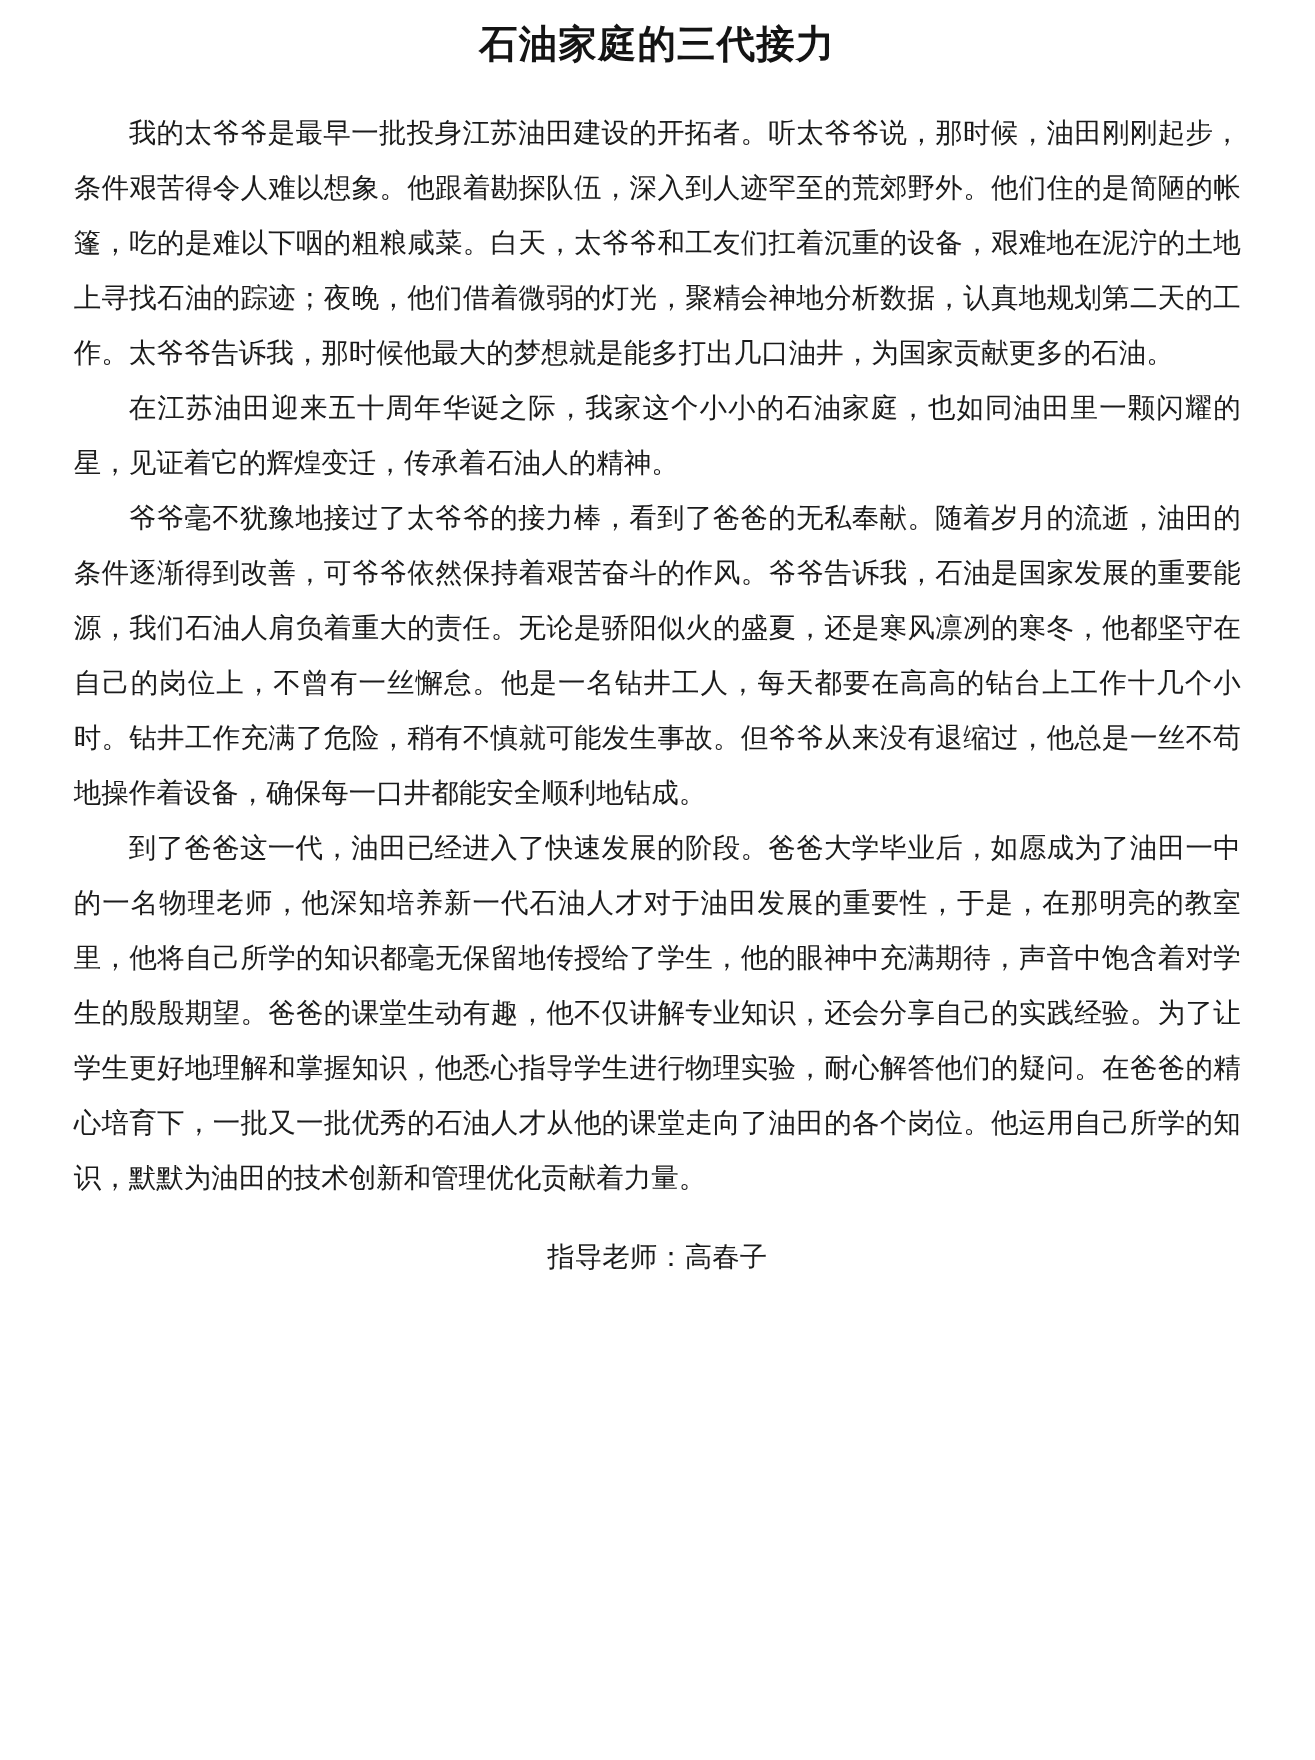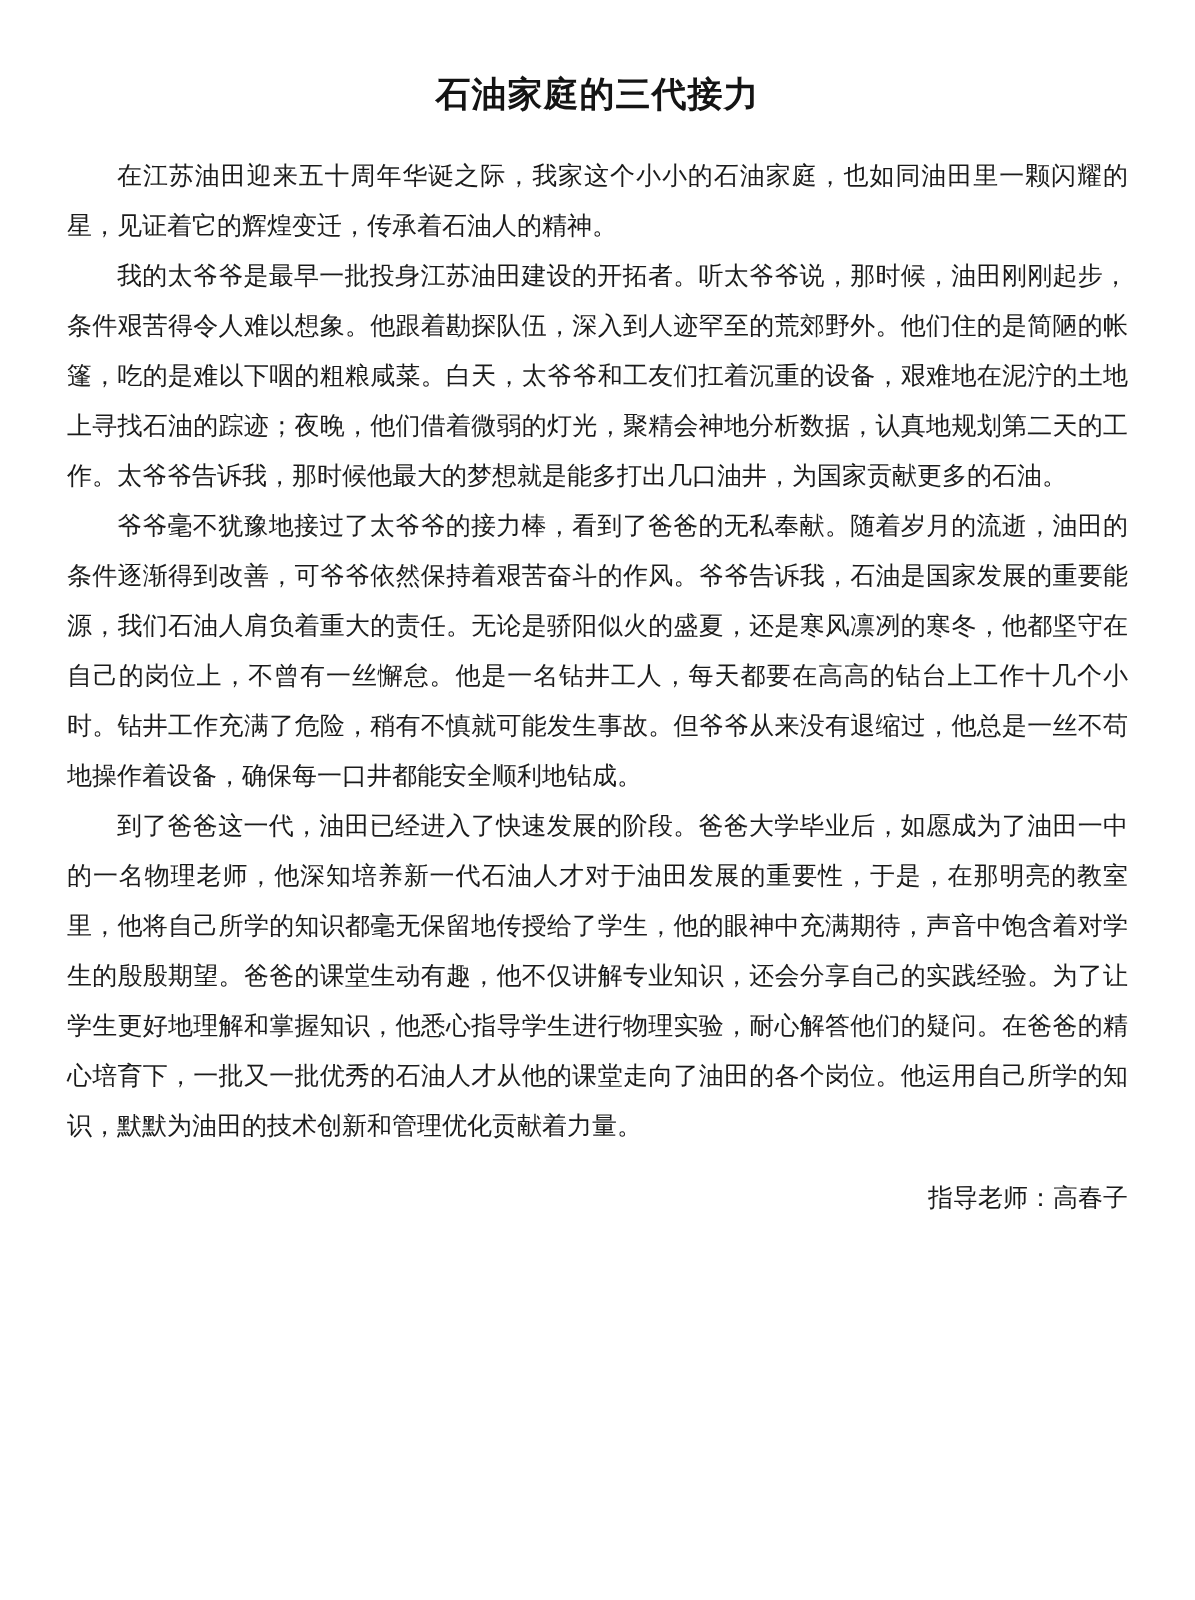--- a/index.html
+++ b/index.html
@@ -6,21 +6,21 @@
     margin: 0;
     padding: 0;
     background: #ffffff;
   }
   .page {
     position: relative;
     width: 1195px;
     height: 1600px;
     background: #ffffff;
     box-sizing: border-box;
-    padding: 74px 67px 0 67px;
+    padding: 20px 67px 0 67px;
     overflow: hidden;
     font-family: "Liberation Serif", "DejaVu Serif", serif;
     color: #1b1b1b;
   }
   .doc-title {
     margin: 0;
     font-size: 35px;
     font-weight: 700;
     text-align: center;
     line-height: 1.2;
@@ -45,32 +45,32 @@
   .doc-body p {
     margin: 0;
     text-indent: 2em;
     word-break: normal;
     overflow-wrap: break-word;
   }
   .doc-signature {
     margin: 22px 0 0 0;
     font-size: 25px;
     line-height: 50px;
-    text-align: right;
+    text-align: center;
     text-indent: 0;
   }
 </style>
 </head>
 <body>
 
 <div class="page">
   <h1 class="doc-title">石油家庭的三代接力</h1>
 
 
   <div class="doc-body">
+    <p>我的太爷爷是最早一批投身江苏油田建设的开拓者。听太爷爷说，那时候，油田刚刚起步，条件艰苦得令人难以想象。他跟着勘探队伍，深入到人迹罕至的荒郊野外。他们住的是简陋的帐篷，吃的是难以下咽的粗粮咸菜。白天，太爷爷和工友们扛着沉重的设备，艰难地在泥泞的土地上寻找石油的踪迹；夜晚，他们借着微弱的灯光，聚精会神地分析数据，认真地规划第二天的工作。太爷爷告诉我，那时候他最大的梦想就是能多打出几口油井，为国家贡献更多的石油。</p>
     <p>在江苏油田迎来五十周年华诞之际，我家这个小小的石油家庭，也如同油田里一颗闪耀的星，见证着它的辉煌变迁，传承着石油人的精神。</p>
-    <p>我的太爷爷是最早一批投身江苏油田建设的开拓者。听太爷爷说，那时候，油田刚刚起步，条件艰苦得令人难以想象。他跟着勘探队伍，深入到人迹罕至的荒郊野外。他们住的是简陋的帐篷，吃的是难以下咽的粗粮咸菜。白天，太爷爷和工友们扛着沉重的设备，艰难地在泥泞的土地上寻找石油的踪迹；夜晚，他们借着微弱的灯光，聚精会神地分析数据，认真地规划第二天的工作。太爷爷告诉我，那时候他最大的梦想就是能多打出几口油井，为国家贡献更多的石油。</p>
     <p>爷爷毫不犹豫地接过了太爷爷的接力棒，看到了爸爸的无私奉献。随着岁月的流逝，油田的条件逐渐得到改善，可爷爷依然保持着艰苦奋斗的作风。爷爷告诉我，石油是国家发展的重要能源，我们石油人肩负着重大的责任。无论是骄阳似火的盛夏，还是寒风凛冽的寒冬，他都坚守在自己的岗位上，不曾有一丝懈怠。他是一名钻井工人，每天都要在高高的钻台上工作十几个小时。钻井工作充满了危险，稍有不慎就可能发生事故。但爷爷从来没有退缩过，他总是一丝不苟地操作着设备，确保每一口井都能安全顺利地钻成。</p>
     <p>到了爸爸这一代，油田已经进入了快速发展的阶段。爸爸大学毕业后，如愿成为了油田一中的一名物理老师，他深知培养新一代石油人才对于油田发展的重要性，于是，在那明亮的教室里，他将自己所学的知识都毫无保留地传授给了学生，他的眼神中充满期待，声音中饱含着对学生的殷殷期望。爸爸的课堂生动有趣，他不仅讲解专业知识，还会分享自己的实践经验。为了让学生更好地理解和掌握知识，他悉心指导学生进行物理实验，耐心解答他们的疑问。在爸爸的精心培育下，一批又一批优秀的石油人才从他的课堂走向了油田的各个岗位。他运用自己所学的知识，默默为油田的技术创新和管理优化贡献着力量。</p>
   </div>
 
   <div class="doc-signature">指导老师：高春子</div>
 </div>
 
 </body></html>

